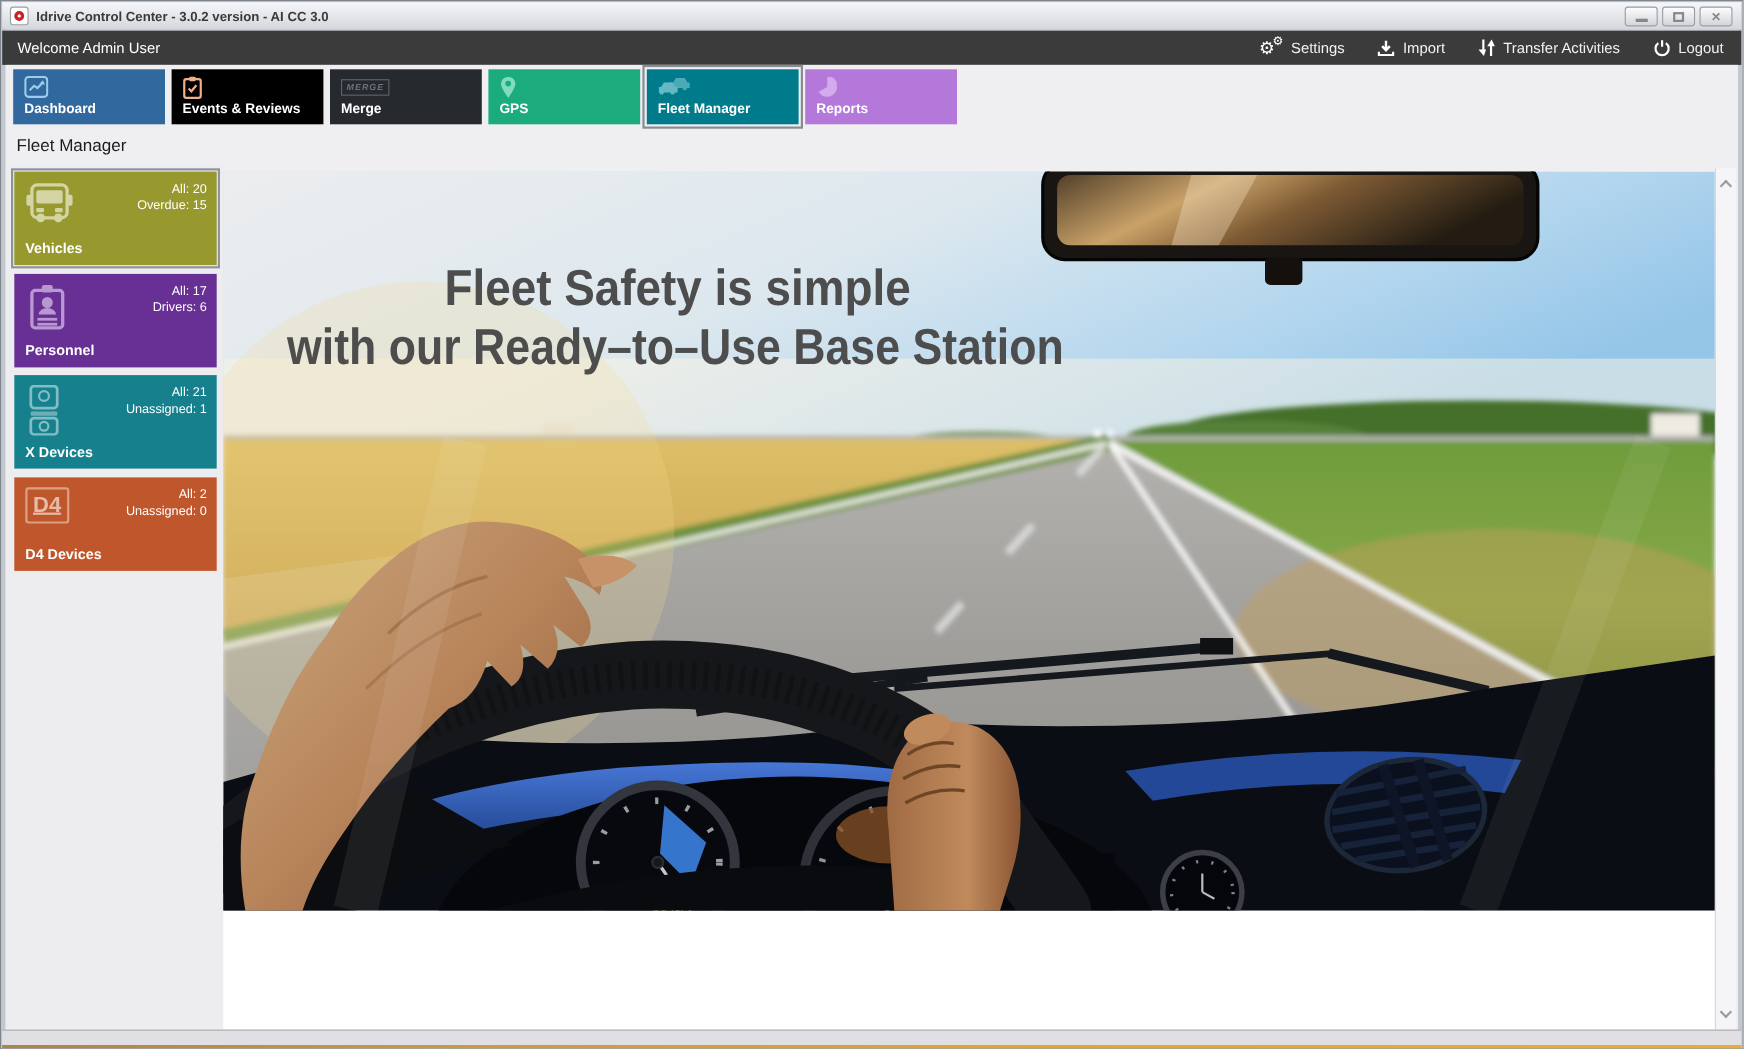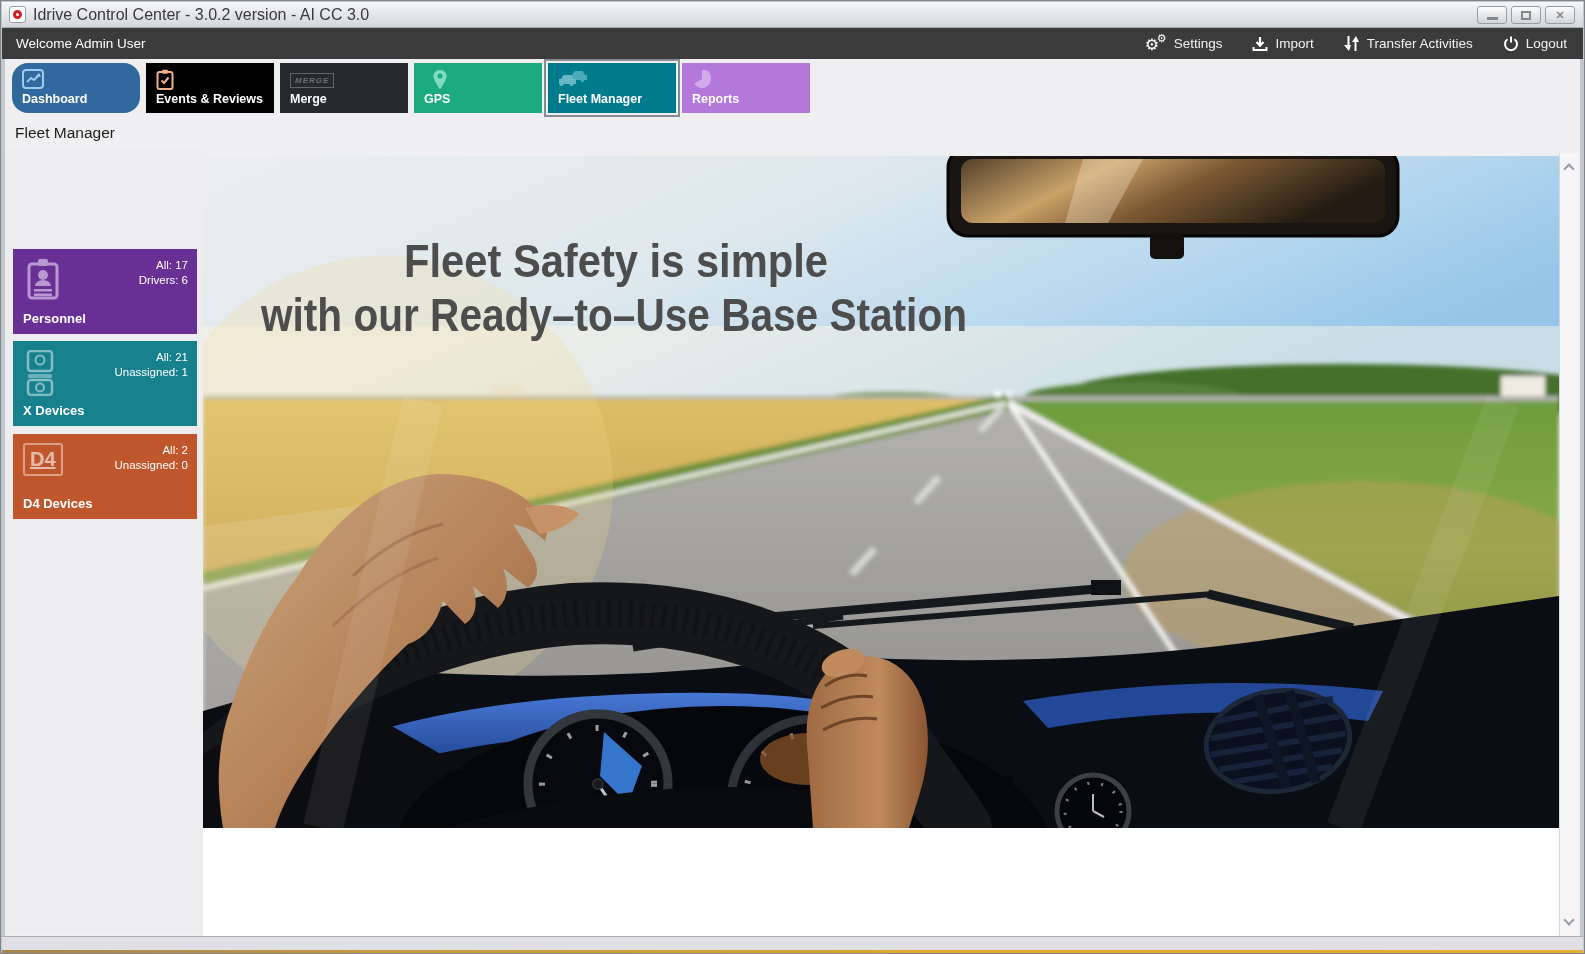--- a/index.html
+++ b/index.html
@@ -12,21 +12,21 @@
   }
   
   .titlebar{
     position:absolute; left:1px; top:1px; right:1px; height:26px;
     background:linear-gradient(#f6f7f9,#d3d6db);
     border-bottom:1px solid #a6abb3; display:flex; align-items:center;
   }
   .app-icon{ width:17px; height:17px; margin-left:7px; background:#fff;
     border:1px solid #9aa0a8; border-radius:3px; display:flex; align-items:center; justify-content:center;}
   .app-icon i{ display:block; width:9px; height:9px; border:3px solid #cc2127; border-radius:50%; }
-  .title{ margin-left:7px; font-size:16px; font-weight:normal; color:#3a3a3a; }
+  .title{ margin-left:7px; font-size:12px; font-weight:bold; color:#3a3a3a; }
   .win-controls{ position:absolute; right:8px; top:4px; display:flex; gap:4px; }
   .win-btn{ width:30px; height:18px; border:1px solid #989da6; border-radius:3px;
     background:linear-gradient(#fdfdfd,#d4d5d9); display:flex; align-items:center; justify-content:center;
     color:#84878e; font-size:11px; font-weight:bold; }
   .glyph-min{ width:11px; height:3px; background:#84878e; margin-top:7px;}
   .glyph-max{ width:10px; height:9px; border:2px solid #84878e; }
   
   .toolbar{
     position:absolute; left:1px; right:1px; top:27px; height:31px; background:#3b3b3b;
     display:flex; align-items:center; color:#fff;
@@ -35,21 +35,21 @@
   .tb-actions{ margin-left:auto; margin-right:16px; display:flex; gap:30px; align-items:center; }
   .tb-item{ display:flex; align-items:center; gap:7px; font-size:13.5px; color:#f2f2f2; cursor:default;}
   .tb-item svg{ display:block; }
   .gears{ position:relative; width:22px; height:18px; }
   .gears span{ position:absolute; color:#fff; line-height:1;}
   .gears .g1{ font-size:16px; left:0; top:2px;}
   .gears .g2{ font-size:11px; right:0; top:-2px;}
   
   .tabbar{ position:absolute; left:5px; right:5px; top:58px; height:60px; background:#EFEFF2;
     display:flex; align-items:flex-start; padding:4px 0 0 6px; gap:6px;}
-  .tab{ width:128px; height:50px; position:relative; color:#fff; cursor:default; flex:none;}
+  .tab{ width:138px; height:50px; position:relative; color:#fff; cursor:default; flex:none;}
   .tab .tab-icon{ position:absolute; left:10px; top:6px; width:24px; height:20px;}
   .tab .tab-label{ position:absolute; left:10px; bottom:7px; font-size:12.5px; font-weight:bold; white-space:nowrap;}
   .tab.selected{ outline:2px solid #878c93; outline-offset:2px; }
   .merge-box{ display:inline-block; border:1px solid #61656c; color:#6d7178; font-size:8px;
     font-style:italic; font-weight:bold; padding:2px 4px; letter-spacing:1px;}
   
   .page-title{ position:absolute; left:14px; top:123px; font-size:15.5px; color:#1c1c1c;}
   
   .sidebar{ position:absolute; left:5px; top:148px; width:197px; bottom:19px; background:#EDEDF0; }
   .card{ position:absolute; left:7px; width:184px; height:85px; color:#fff; cursor:default;}
@@ -126,21 +126,21 @@
         <svg width="16" height="16" viewBox="0 0 16 16">
           <path d="M4.6 3.2 A6 6 0 1 0 11.4 3.2" stroke="#fff" stroke-width="2" fill="none"></path>
           <line x1="8" y1="0.5" x2="8" y2="6.5" stroke="#fff" stroke-width="2"></line>
         </svg>
         <span>Logout</span>
       </div>
     </div>
   </div>
 
   <div class="tabbar">
-    <div class="tab" style="background: rgb(49, 104, 158); border-radius: 16px;">
+    <div class="tab" style="background: rgb(49, 104, 158);">
       <span class="tab-icon">
         <svg width="22" height="20" viewBox="0 0 22 20">
             <rect x="1" y="1" width="20" height="18" rx="3" fill="none" stroke="#9CCDEE" stroke-width="2"></rect>
             <polyline points="5,13 9,9 12,11 17,6" fill="none" stroke="#9CCDEE" stroke-width="2"></polyline>
             <polygon points="17,4 19,8 14,7" fill="#9CCDEE"></polygon>
           </svg>
       </span>
       <span class="tab-label">Dashboard</span>
     </div>
     <div class="tab" style="background: #000000;">
@@ -152,21 +152,21 @@
           </svg>
       </span>
       <span class="tab-label">Events &amp; Reviews</span>
     </div>
     <div class="tab" style="background: rgb(38, 41, 46);">
       <span class="tab-icon" style="width:auto;">
         <span class="merge-box">MERGE</span>
       </span>
       <span class="tab-label">Merge</span>
     </div>
-    <div class="tab" style="background: rgb(27, 171, 125); text-align: right;">
+    <div class="tab" style="background: rgb(27, 171, 125);">
       <span class="tab-icon">
         <svg width="16" height="21" viewBox="0 0 16 21">
             <path d="M8 1 C4 1 1.5 3.8 1.5 7.2 C1.5 11.5 8 20 8 20 C8 20 14.5 11.5 14.5 7.2 C14.5 3.8 12 1 8 1 Z" fill="#7FDCC0"></path>
             <circle cx="8" cy="7" r="2.6" fill="#1BAB7D"></circle>
           </svg>
       </span>
       <span class="tab-label">GPS</span>
     </div>
     <div class="tab selected" style="background: rgb(0, 123, 140);">
       <span class="tab-icon">
@@ -187,20 +187,39 @@
           </svg>
       </span>
       <span class="tab-label">Reports</span>
     </div>
   </div>
 
   <div class="page-title">Fleet Manager</div>
 
   <div class="sidebar">
 
+    <div class="card selected" style="top: 7px; background: rgb(151, 153, 47);">
+      <span class="card-icon">
+        <svg width="44" height="42" viewBox="0 0 44 42">
+          <rect x="6" y="3" width="32" height="30" rx="5" fill="none" stroke="#E3E4C2" stroke-width="3"></rect>
+          <rect x="10" y="8" width="24" height="12" rx="2" fill="#E3E4C2"></rect>
+          <rect x="1" y="12" width="5" height="10" rx="2" fill="#E3E4C2"></rect>
+            <rect x="38" y="12" width="5" height="10" rx="2" fill="#E3E4C2"></rect>
+          <circle cx="14" cy="33" r="4" fill="#E3E4C2"></circle>
+            <circle cx="30" cy="33" r="4" fill="#E3E4C2"></circle>
+          <rect x="10" y="24" width="7" height="4" rx="1" fill="#E3E4C2"></rect>
+            <rect x="27" y="24" width="7" height="4" rx="1" fill="#E3E4C2"></rect>
+        </svg>
+      </span>
+      <div class="card-stats">
+        <div>All: 20</div>
+        <div>Overdue: 15</div>
+      </div>
+      <div class="card-title">Vehicles</div>
+    </div>
 
     <div class="card" style="top: 100px; background: rgb(104, 47, 148); padding-left: 36px;">
       <span class="card-icon">
         <svg width="40" height="44" viewBox="0 0 40 44">
           <rect x="6" y="6" width="28" height="34" rx="3" fill="none" stroke="#CBB3DF" stroke-width="3"></rect>
           <rect x="15" y="1" width="10" height="7" rx="2" fill="#CBB3DF"></rect>
           <circle cx="20" cy="17" r="5" fill="#CBB3DF"></circle>
           <path d="M12 28 a8 6 0 0 1 16 0 Z" fill="#CBB3DF"></path>
           <rect x="11" y="31" width="18" height="2.5" fill="#CBB3DF"></rect>
             <rect x="11" y="35.5" width="18" height="2.5" fill="#CBB3DF"></rect>

